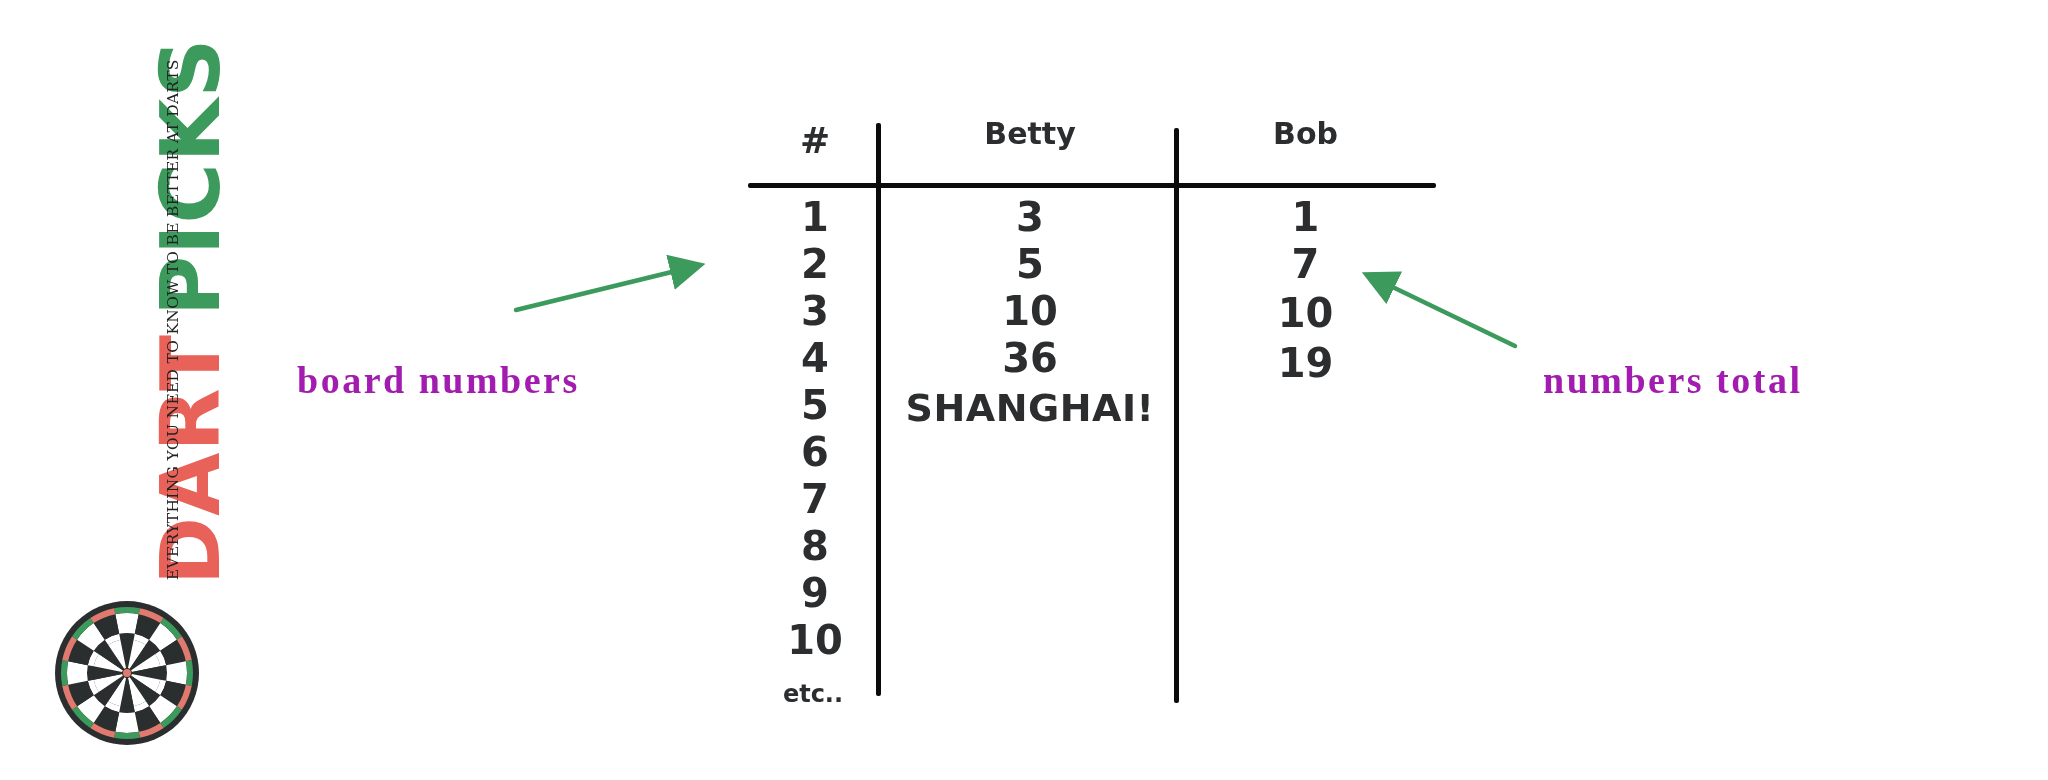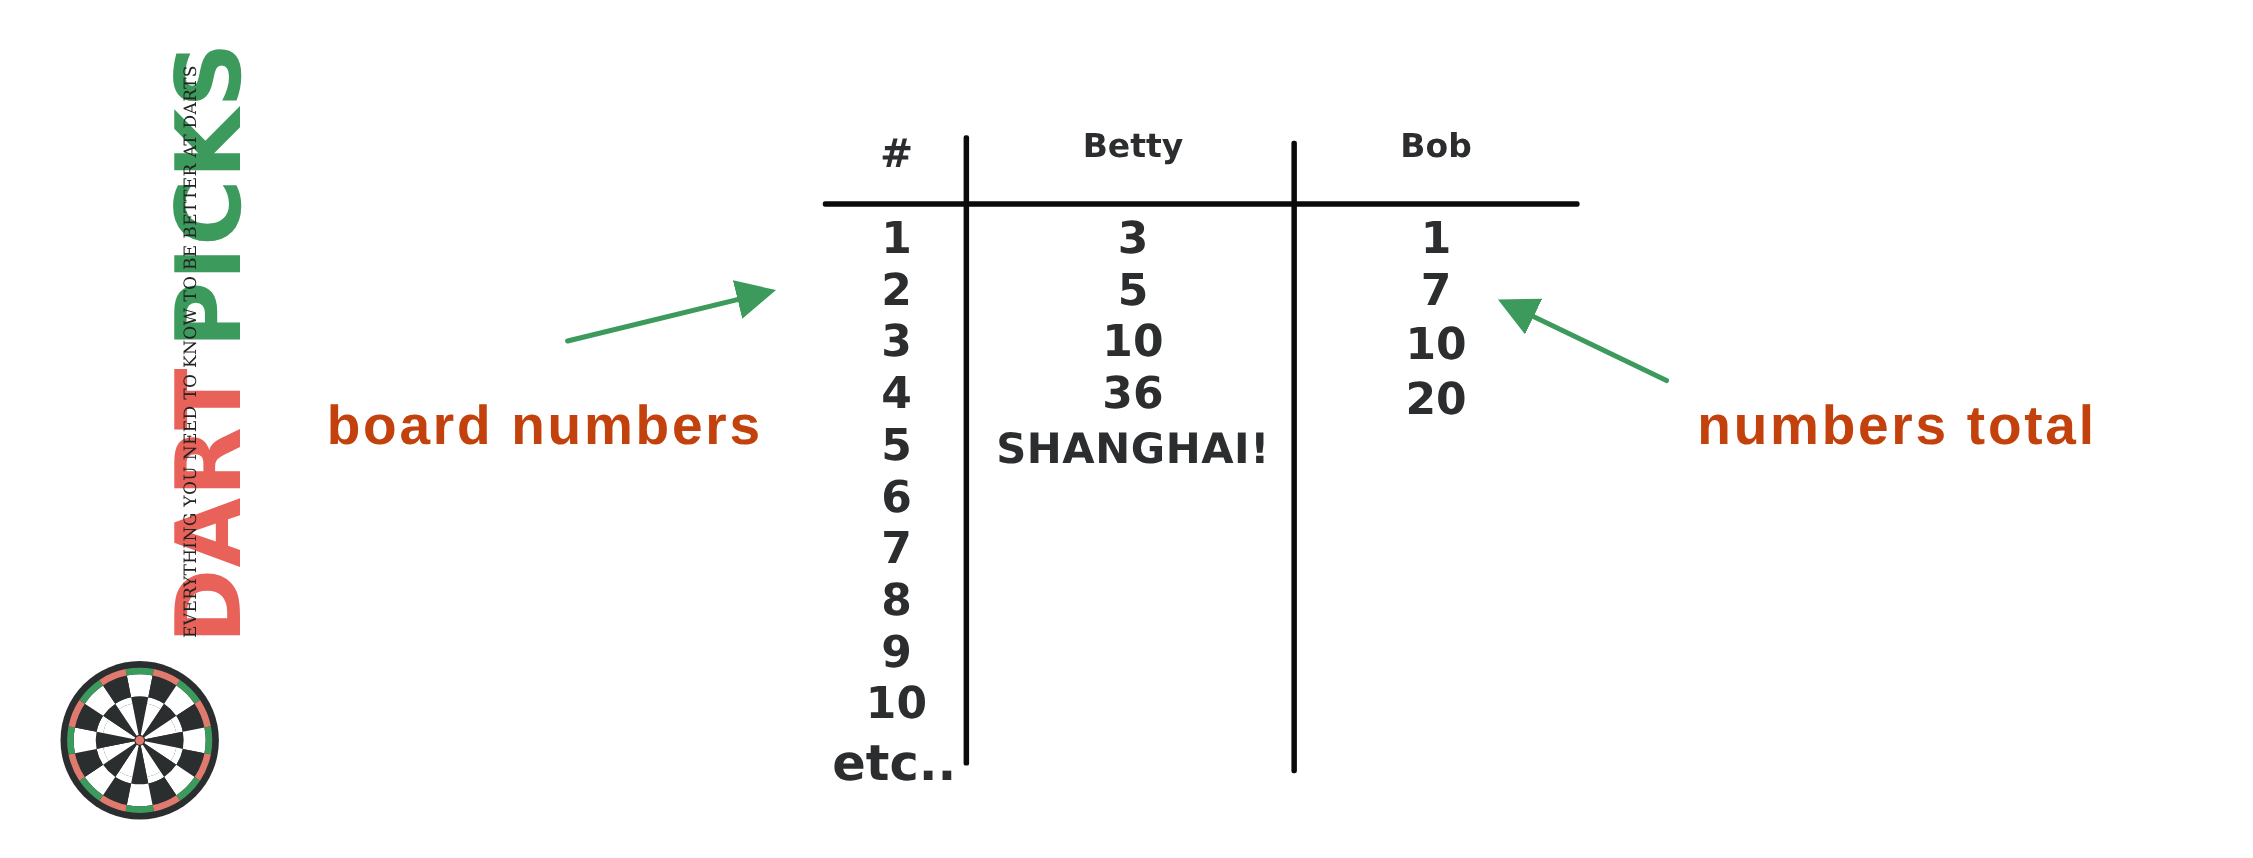--- a/index.html
+++ b/index.html
@@ -30,22 +30,22 @@
       position: absolute; color: #2b2d2f; font-weight: bold; text-align: center;
       font-family: "DejaVu Sans", sans-serif;
     }
     .table-header { font-size: 30px; top: 116px; }
     .table-cell { font-size: 40px; line-height: 40px; }
     .shanghai { font-size: 38px; letter-spacing: 0.5px; }
     .hline { position: absolute; left: 748px; top: 183px; width: 688px; height: 5px; background: #0b0b0b; border-radius: 2px; }
     .vline { position: absolute; width: 5px; background: #0b0b0b; border-radius: 2px; }
 
     .annotation {
-      position: absolute; color: #c2410c; font-weight: bold; font-size: 50px; letter-spacing: 2.5px;
-      white-space: nowrap; font-family: Liberation Sans, sans-serif;
+      position: absolute; color: #a21caf; font-weight: bold; font-size: 38px; letter-spacing: 2.5px;
+      white-space: nowrap; font-family: Liberation Serif, serif;
     }
     svg.arrows { position: absolute; left: 0; top: 0; }
   </style>
 </head>
 <body>
 
 <div class="logo-brand">
   <span class="dart">DART</span><span class="picks">PICKS</span>
 </div>
 <div class="logo-tagline">EVERYTHING YOU NEED TO KNOW TO BE BETTER AT DARTS</div>
@@ -135,32 +135,32 @@
 <div class="table-cell" style="left:760px; width:110px; top:197px;">1</div>
 <div class="table-cell" style="left:760px; width:110px; top:244px;">2</div>
 <div class="table-cell" style="left:760px; width:110px; top:291px;">3</div>
 <div class="table-cell" style="left:760px; width:110px; top:338px;">4</div>
 <div class="table-cell" style="left:760px; width:110px; top:385px;">5</div>
 <div class="table-cell" style="left:760px; width:110px; top:432px;">6</div>
 <div class="table-cell" style="left:760px; width:110px; top:479px;">7</div>
 <div class="table-cell" style="left:760px; width:110px; top:526px;">8</div>
 <div class="table-cell" style="left:760px; width:110px; top:573px;">9</div>
 <div class="table-cell" style="left:760px; width:110px; top:620px;">10</div>
-<div class="table-cell etc" style="left:748px; width:130px; top:674px; font-size:45px;">etc..</div>
+<div class="table-cell etc" style="left:748px; width:130px; top:674px; font-size:24px;">etc..</div>
 
 <div class="table-cell" style="left:885px; width:290px; top:197px;">3</div>
 <div class="table-cell" style="left:885px; width:290px; top:244px;">5</div>
 <div class="table-cell" style="left:885px; width:290px; top:291px;">10</div>
 <div class="table-cell" style="left:885px; width:290px; top:338px;">36</div>
 <div class="table-cell shanghai" style="left:885px; width:290px; top:388px;">SHANGHAI!</div>
 
 <div class="table-cell" style="left:1183px; width:245px; top:197px;">1</div>
 <div class="table-cell" style="left:1183px; width:245px; top:244px;">7</div>
 <div class="table-cell" style="left:1183px; width:245px; top:293px;">10</div>
-<div class="table-cell" style="left:1183px; width:245px; top:343px;">20</div>
+<div class="table-cell" style="left:1183px; width:245px; top:343px;">19</div>
 
 <div class="annotation" style="left:297px; top:358px;">board numbers</div>
 <div class="annotation" style="left:1543px; top:358px;">numbers total</div>
 
 <svg class="arrows" width="2048" height="780">
   <defs>
     <marker id="ah" markerWidth="8" markerHeight="8" refX="4" refY="4" orient="auto" markerUnits="strokeWidth">
       <path d="M0,0 L8,4 L0,8 Z" fill="#3c9a5c"></path>
     </marker>
   </defs>

